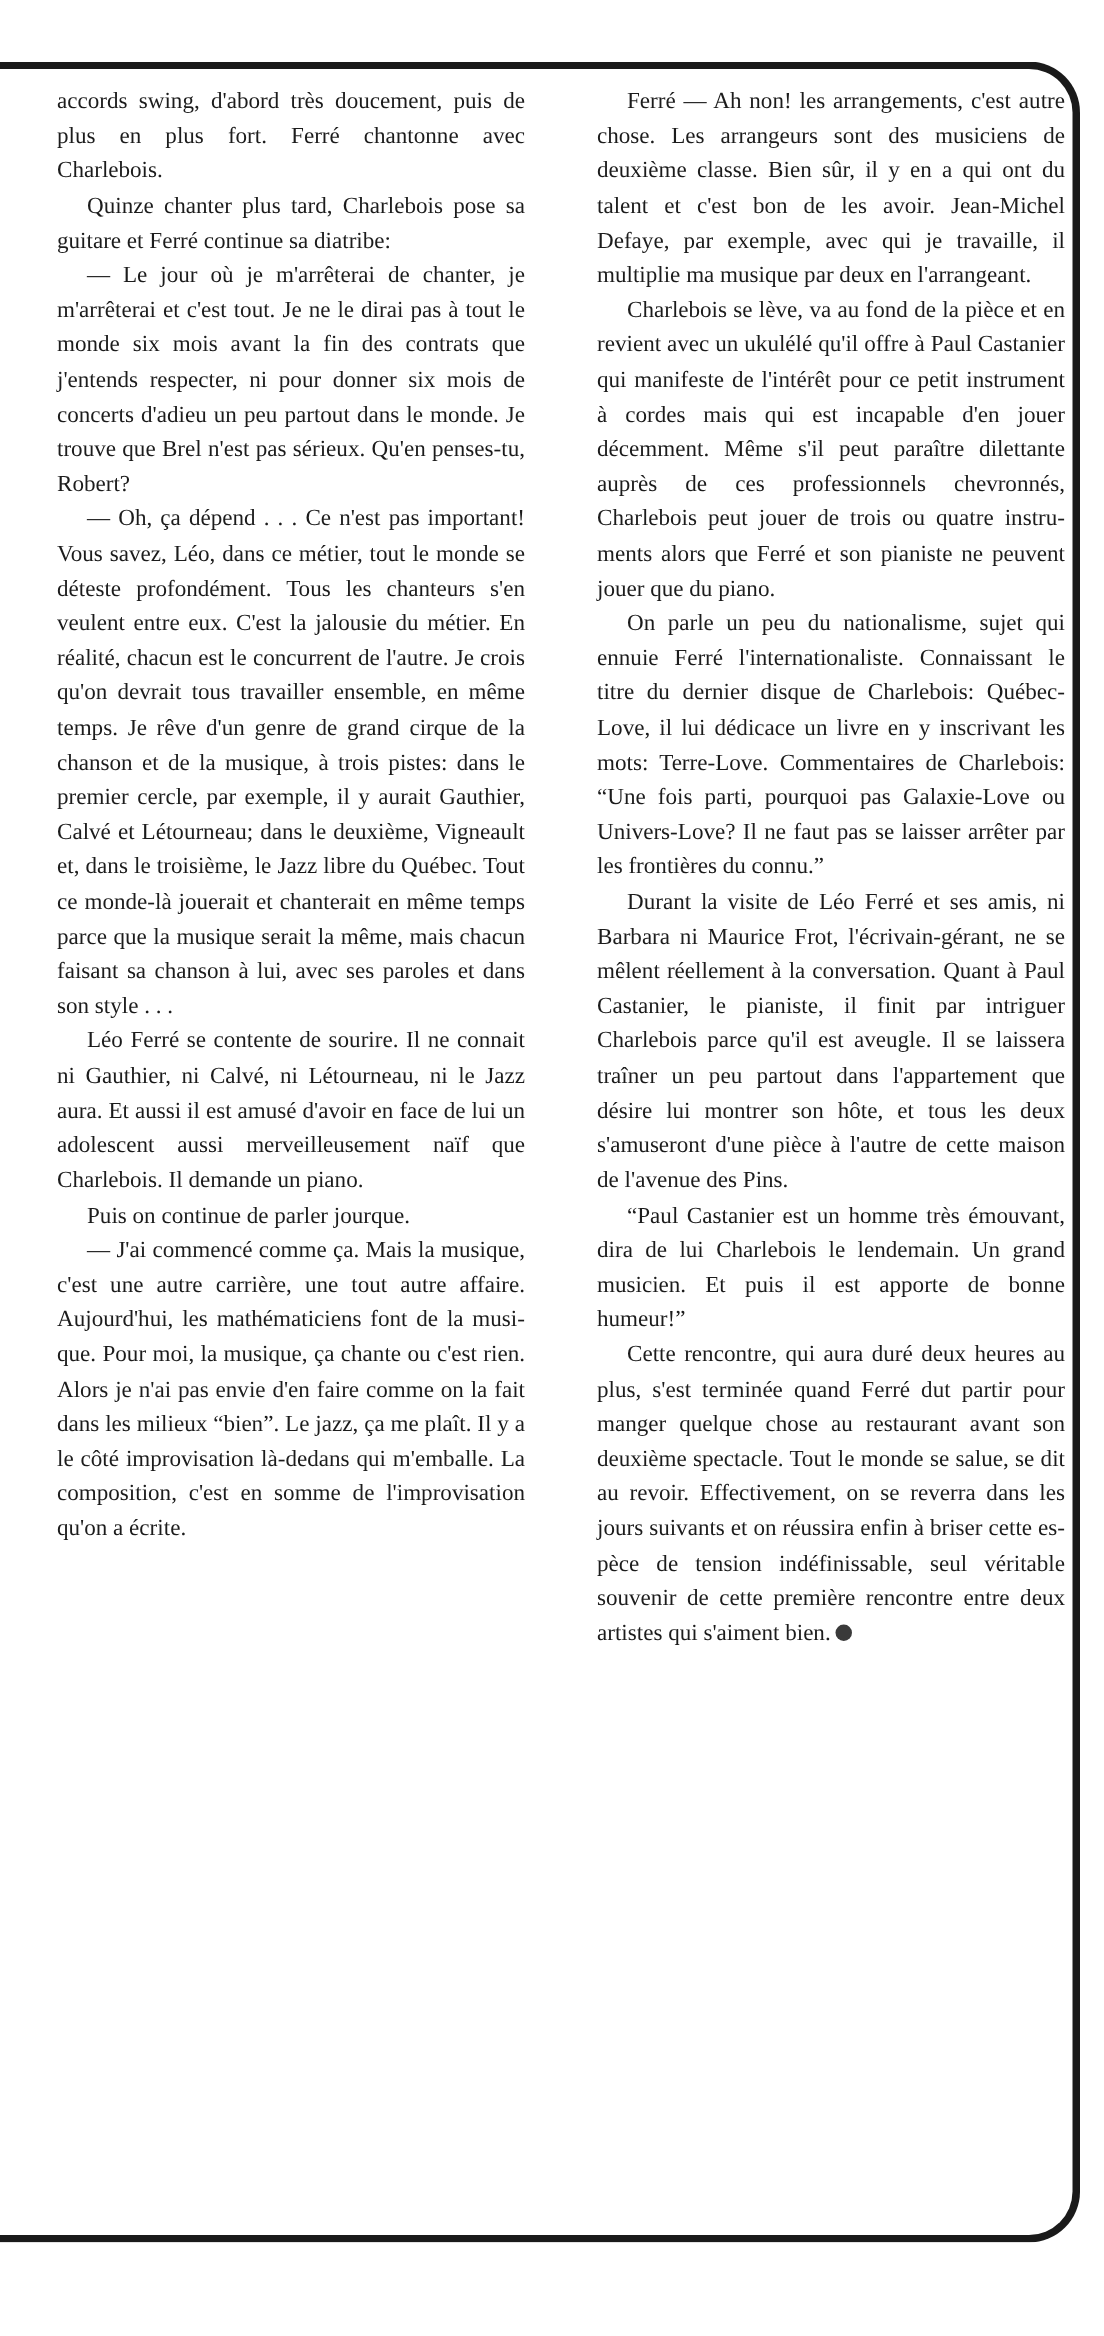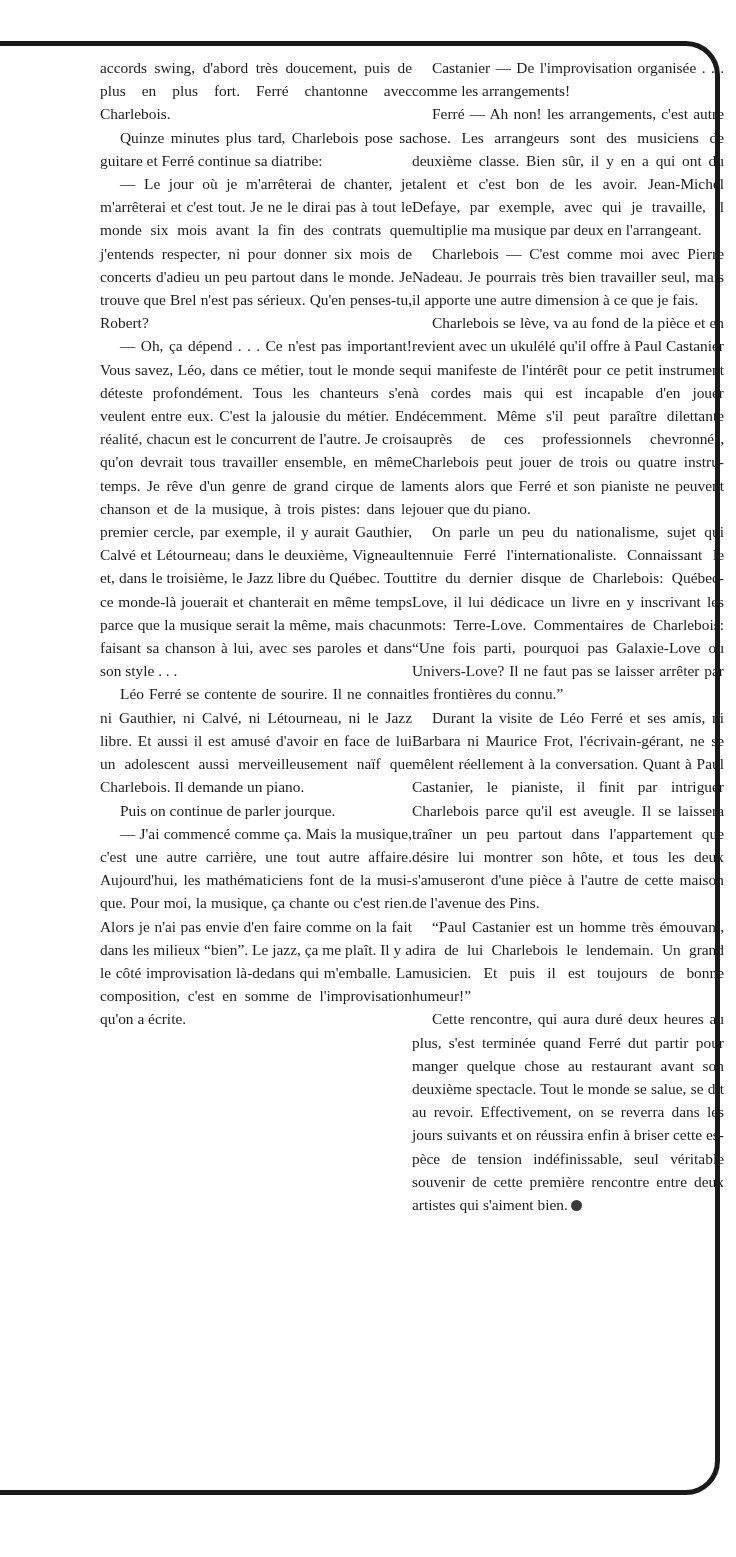--- a/index.html
+++ b/index.html
@@ -13,24 +13,24 @@
     border-top: 5px solid #1a1a1a;
     border-bottom: 5px solid #1a1a1a;
     border-right: 5px solid #1a1a1a;
     border-top-right-radius: 34px;
     border-bottom-right-radius: 34px;
     box-sizing: border-box;
   }
   .columns {
     position: absolute;
     top: 56px;
-    left: 52px;
+    left: 38px;
     width: 672px;
     display: flex;
-    justify-content: flex-end;
+    justify-content: space-between;
   }
   .col {
     width: 312px;
     font-family: "Liberation Serif", "DejaVu Serif", serif;
     font-size: 15.4px;
     line-height: 23.2px;
     color: #1c1c1c;
     text-align: justify;
     hyphens: manual;
   }
@@ -46,30 +46,28 @@
   }
 </style>
 </head>
 <body>
 
 <div class="frame"></div>
 
 <div class="columns">
   <div class="col">
     <p class="noindent">accords swing, d'abord très douce­ment, puis de plus en plus fort. Ferré chantonne avec Charlebois.</p>
-    <p>Quinze minutes plus tard, Charle­bois pose sa guitare et Ferré continue sa diatribe:</p>
+    <p>Quinze chanter plus tard, Charle­bois pose sa guitare et Ferré continue sa diatribe:</p>
     <p>— Le jour où je m'arrêterai de chanter, je m'arrêterai et c'est tout. Je ne le dirai pas à tout le monde six mois avant la fin des contrats que j'entends respecter, ni pour donner six mois de concerts d'adieu un peu partout dans le monde. Je trouve que Brel n'est pas sérieux. Qu'en penses-tu, Robert?</p>
     <p>— Oh, ça dépend . . . Ce n'est pas important! Vous savez, Léo, dans ce métier, tout le monde se déteste pro­fondément. Tous les chanteurs s'en veulent entre eux. C'est la jalousie du métier. En réalité, chacun est le con­current de l'autre. Je crois qu'on de­vrait tous travailler ensemble, en mê­me temps. Je rêve d'un genre de grand cirque de la chanson et de la musique, à trois pistes: dans le pre­mier cercle, par exemple, il y aurait Gauthier, Calvé et Létourneau; dans le deuxième, Vigneault et, dans le troisième, le Jazz libre du Québec. Tout ce monde-là jouerait et chante­rait en même temps parce que la mu­sique serait la même, mais chacun faisant sa chanson à lui, avec ses pa­roles et dans son style . . .</p>
-    <p>Léo Ferré se contente de sourire. Il ne connait ni Gauthier, ni Calvé, ni Létourneau, ni le Jazz libre. Et aussi il est amusé d'avoir en face de lui un adolescent aussi merveilleusement naïf que Charlebois. Il demande un piano.</p>
+    <p>Léo Ferré se contente de sourire. Il ne connait ni Gauthier, ni Calvé, ni Létourneau, ni le Jazz aura. Et aussi il est amusé d'avoir en face de lui un adolescent aussi merveilleusement naïf que Charlebois. Il demande un piano.</p>
     <p>Puis on continue de parler jour­que.</p>
     <p>— J'ai commencé comme ça. Mais la musique, c'est une autre carrière, une tout autre affaire. Aujourd'hui, les mathématiciens font de la musi­que. Pour moi, la musique, ça chante ou c'est rien. Alors je n'ai pas envie d'en faire comme on la fait dans les milieux “bien”. Le jazz, ça me plaît. Il y a le côté improvisation là-dedans qui m'emballe. La composition, c'est en somme de l'improvisation qu'on a écrite.</p>
   </div>
   <div class="col">
-    <p>Castanier — De l'improvisation or­ganisée . . . comme les arrangements!</p>
     <p>Ferré — Ah non! les arrangements, c'est autre chose. Les arrangeurs sont des musiciens de deuxième classe. Bien sûr, il y en a qui ont du talent et c'est bon de les avoir. Jean-Michel Defaye, par exemple, avec qui je tra­vaille, il multiplie ma musique par deux en l'arrangeant.</p>
-    <p>Charlebois — C'est comme moi a­vec Pierre Nadeau. Je pourrais très bien travailler seul, mais il apporte une autre dimension à ce que je fais.</p>
     <p>Charlebois se lève, va au fond de la pièce et en revient avec un ukulélé qu'il offre à Paul Castanier qui mani­feste de l'intérêt pour ce petit instru­ment à cordes mais qui est incapable d'en jouer décemment. Même s'il peut paraître dilettante auprès de ces pro­fessionnels chevronnés, Charlebois peut jouer de trois ou quatre instru­ments alors que Ferré et son pianiste ne peuvent jouer que du piano.</p>
     <p>On parle un peu du nationalisme, sujet qui ennuie Ferré l'internationa­liste. Connaissant le titre du dernier disque de Charlebois: Québec-Love, il lui dédicace un livre en y inscri­vant les mots: Terre-Love. Commen­taires de Charlebois: “Une fois parti, pourquoi pas Galaxie-Love ou Uni­vers-Love? Il ne faut pas se laisser arrêter par les frontières du connu.”</p>
     <p>Durant la visite de Léo Ferré et ses amis, ni Barbara ni Maurice Frot, l'écrivain-gérant, ne se mêlent réelle­ment à la conversation. Quant à Paul Castanier, le pianiste, il finit par in­triguer Charlebois parce qu'il est a­veugle. Il se laissera traîner un peu partout dans l'appartement que désire lui montrer son hôte, et tous les deux s'amuseront d'une pièce à l'autre de cette maison de l'avenue des Pins.</p>
-    <p>“Paul Castanier est un homme très émouvant, dira de lui Charlebois le lendemain. Un grand musicien. Et puis il est toujours de bonne humeur!”</p>
+    <p>“Paul Castanier est un homme très émouvant, dira de lui Charlebois le lendemain. Un grand musicien. Et puis il est apporte de bonne humeur!”</p>
     <p><span>Cette rencontre, qui aura duré deux heures au plus, s'est terminée quand Ferré dut partir pour manger quel­que chose au restaurant avant son deuxième spectacle. Tout le monde se salue, se dit au revoir. Effectivement, on se reverra dans les jours suivants et on réussira enfin à briser cette es­pèce de tension indéfinissable, seul véritable souvenir de cette première rencontre entre deux artistes qui s'ai­ment bien.</span><span class="bullet"></span></p>
   </div>
 </div>
 
 </body></html>

